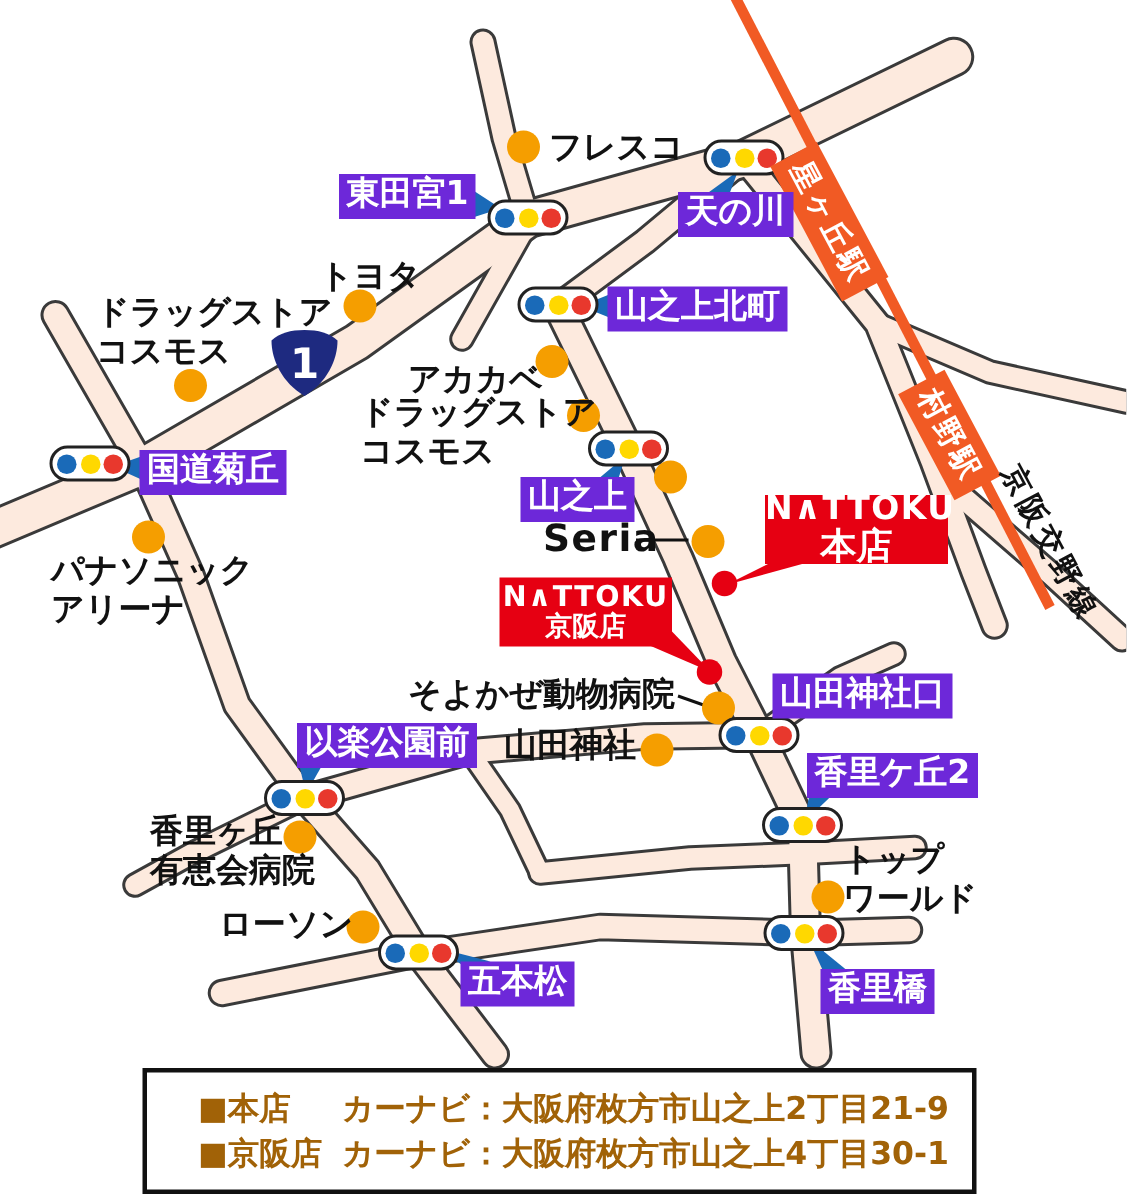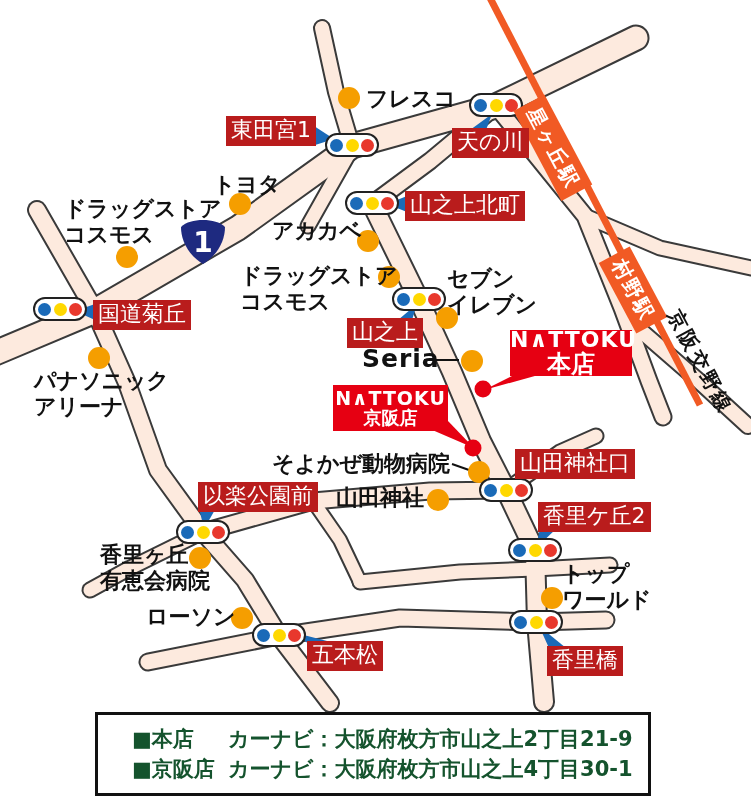--- a/index.html
+++ b/index.html
@@ -4,39 +4,39 @@
 <style>
   html,body{margin:0;padding:0;background:#fff;}
   #stage{position:relative;width:751px;height:800px;overflow:hidden;background:#fff;
          font-family:"DejaVu Sans","Liberation Sans",sans-serif;}
   #stage svg{position:absolute;left:0;top:0;}
   .pill{position:absolute;width:54px;height:24px;background:#fff;border:2.5px solid #222;
         border-radius:13px;box-sizing:border-box;display:flex;align-items:center;
         justify-content:space-between;padding:0 3px;z-index:6;}
   .sd{width:13px;height:13px;border-radius:50%;display:block;}
   .sd.b{background:#1a6ab8}.sd.y{background:#ffd800}.sd.r{background:#e8382d}
-  .bluelabel{position:absolute;background:#b91c1c;color:#fff;font-size:22px;font-weight:400;
+  .bluelabel{position:absolute;background:#6d28d9;color:#fff;font-size:22px;font-weight:700;
              line-height:1;padding:3px 5px 5px;white-space:nowrap;z-index:7;}
   .poi{position:absolute;color:#111;font-size:22px;font-weight:700;line-height:1.2;
        white-space:pre-line;z-index:5;}
   .latin{font-size:25px;letter-spacing:1px;}
   .dot{position:absolute;width:22px;height:22px;border-radius:50%;background:#f59e00;z-index:4;}
   .brandbox{position:absolute;background:#e60012;color:#fff;text-align:center;z-index:8;
             display:flex;flex-direction:column;justify-content:center;}
   .brand{font-weight:800;font-size:22px;letter-spacing:1px;line-height:1;}
   .bname{font-weight:800;font-size:24px;line-height:1.1;}
   .station{position:absolute;background:#f15a24;color:#fff;font-weight:700;font-size:20px;
            letter-spacing:2px;padding:4px 7px;white-space:nowrap;z-index:6;
            transform:translate(-50%,-50%) rotate(62deg);}
   .linename{position:absolute;color:#111;font-weight:700;font-size:20px;letter-spacing:3px;
             white-space:nowrap;z-index:6;transform:translate(-50%,-50%) rotate(62deg);}
   .legend{position:absolute;left:95px;top:712px;width:556px;height:84px;box-sizing:border-box;
           border:3px solid #111;background:#fff;display:flex;flex-direction:column;
           justify-content:center;gap:9px;padding-left:34px;z-index:9;}
-  .legend-row{display:flex;font-size:21px;font-weight:600;color:#14532d;line-height:1;}
+  .legend-row{display:flex;font-size:21px;font-weight:600;color:#a16207;line-height:1;}
   .legend-row .st{width:96px;}
 </style>
 </head>
 <body>
 
 <div id="stage">
 
   <svg width="751" height="800" viewBox="0 0 751 800">
 
     <g stroke="#3a3a3a" fill="none" stroke-linecap="round" stroke-linejoin="round">
@@ -181,25 +181,23 @@
   <div class="dot" style="left:427px;top:489px"></div>
   <div class="dot" style="left:88px;top:347px"></div>
   <div class="dot" style="left:189px;top:547px"></div>
   <div class="dot" style="left:231px;top:607px"></div>
   <div class="dot" style="left:541px;top:587px"></div>
 
   <div class="poi" style="left:366px;top:86px">フレスコ</div>
   <div class="poi" style="left:213px;top:172px">トヨタ</div>
   <div class="poi" style="left:64px;top:196px">ドラッグストア
 コスモス</div>
-  <div class="poi" style="left:272px;top:218px">アカカベ</div>
+  <div class="poi" style="left:272px;top:241px">アカカベ</div>
   <div class="poi" style="left:240px;top:263px">ドラッグストア
 コスモス</div>
-  <div class="poi" style="left:447px;top:266px">セブン
-イレブン</div>
   <div class="poi latin" style="left:362px;top:344px">Seria</div>
   <div class="poi" style="left:272px;top:451px">そよかぜ動物病院</div>
   <div class="poi" style="left:336px;top:485px">山田神社</div>
   <div class="poi" style="left:100px;top:542px">香里ヶ丘
 有恵会病院</div>
   <div class="poi" style="left:34px;top:368px">パナソニック
 アリーナ</div>
   <div class="poi" style="left:146px;top:604px">ローソン</div>
   <div class="poi" style="left:562px;top:561px">トップ
 ワールド</div>

